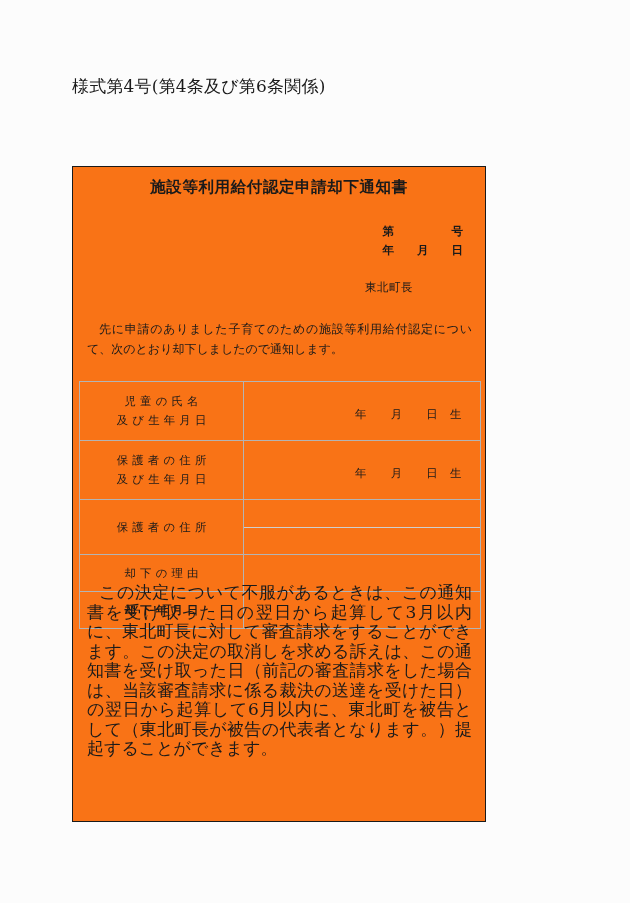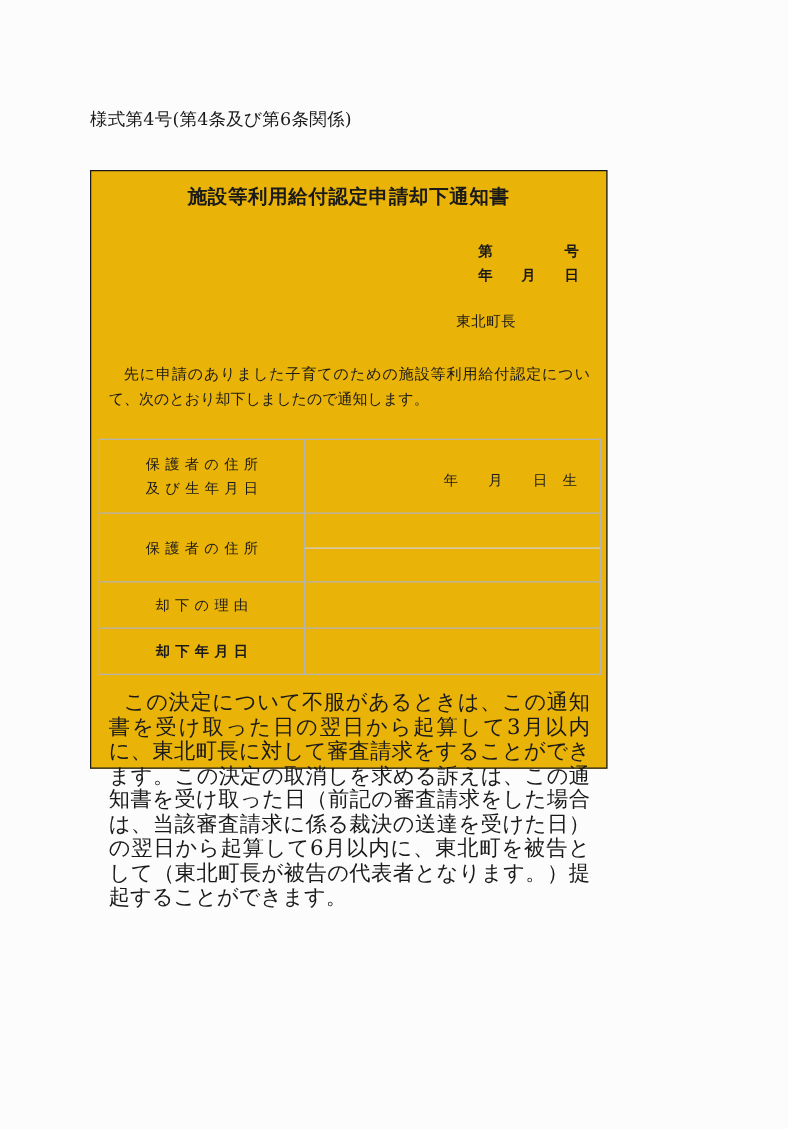--- a/index.html
+++ b/index.html
@@ -14,36 +14,36 @@
     background: #fcfcfc;
     font-family: "DejaVu Serif", "Liberation Serif", serif;
     color: #1a1a1a;
     overflow: hidden;
   }
 
   
   .form-no {
     position: absolute;
     left: 72px;
-    top: 87px;
-    font-size: 14px;
+    top: 75px;
+    font-size: 17px;
     letter-spacing: 0.2px;
     white-space: nowrap;
   }
 
   
   .frame {
     position: absolute;
     left: 72px;
-    top: 136px;
+    top: 166px;
     width: 414px;
-    height: 479px;
+    height: 656px;
     border: 1.6px solid #1a1a1a;
     box-sizing: border-box;
-    background: #eab308;
+    background: #f97316;
   }
 
   .frame-inner {
     position: relative;
     width: 100%;
     height: 100%;
   }
 
   
   .doc-title {
@@ -179,20 +179,29 @@
       <div class="meta-line">第　　　　　号</div>
       <div class="meta-line">年　　月　　日</div>
     </div>
 
     <div class="addressee">東北町長</div>
 
     <div class="intro">先に申請のありました子育てのための施設等利用給付認定について、次のとおり却下しましたので通知します。</div>
 
     <table class="form-table">
       <tbody>
+        <tr class="row-name">
+          <td class="label-cell">
+            <span class="label-line">児童の氏名</span>
+            <span class="label-line">及び生年月日</span>
+          </td>
+          <td class="value-cell">
+            <span class="dob-hint">年　　月　　日　生</span>
+          </td>
+        </tr>
 
         <tr class="row-guardian-name">
           <td class="label-cell">
             <span class="label-line">保護者の住所</span>
             <span class="label-line">及び生年月日</span>
           </td>
           <td class="value-cell">
             <span class="dob-hint">年　　月　　日　生</span>
           </td>
         </tr>

